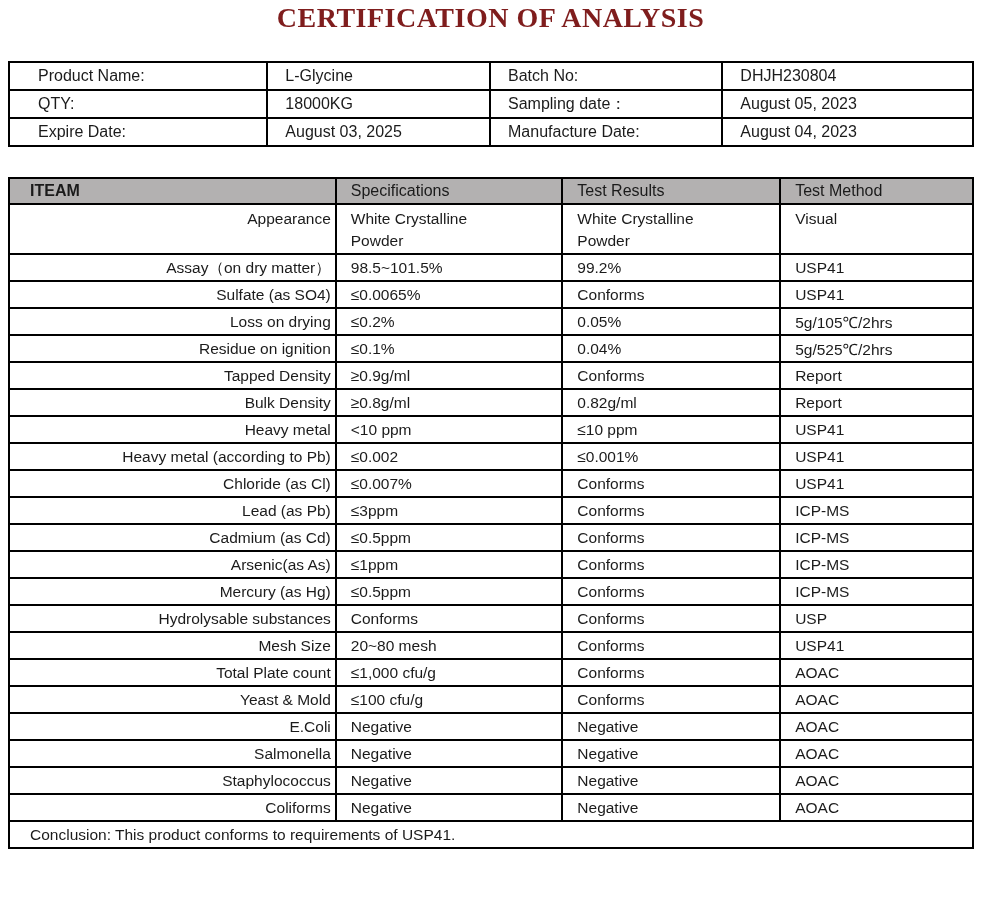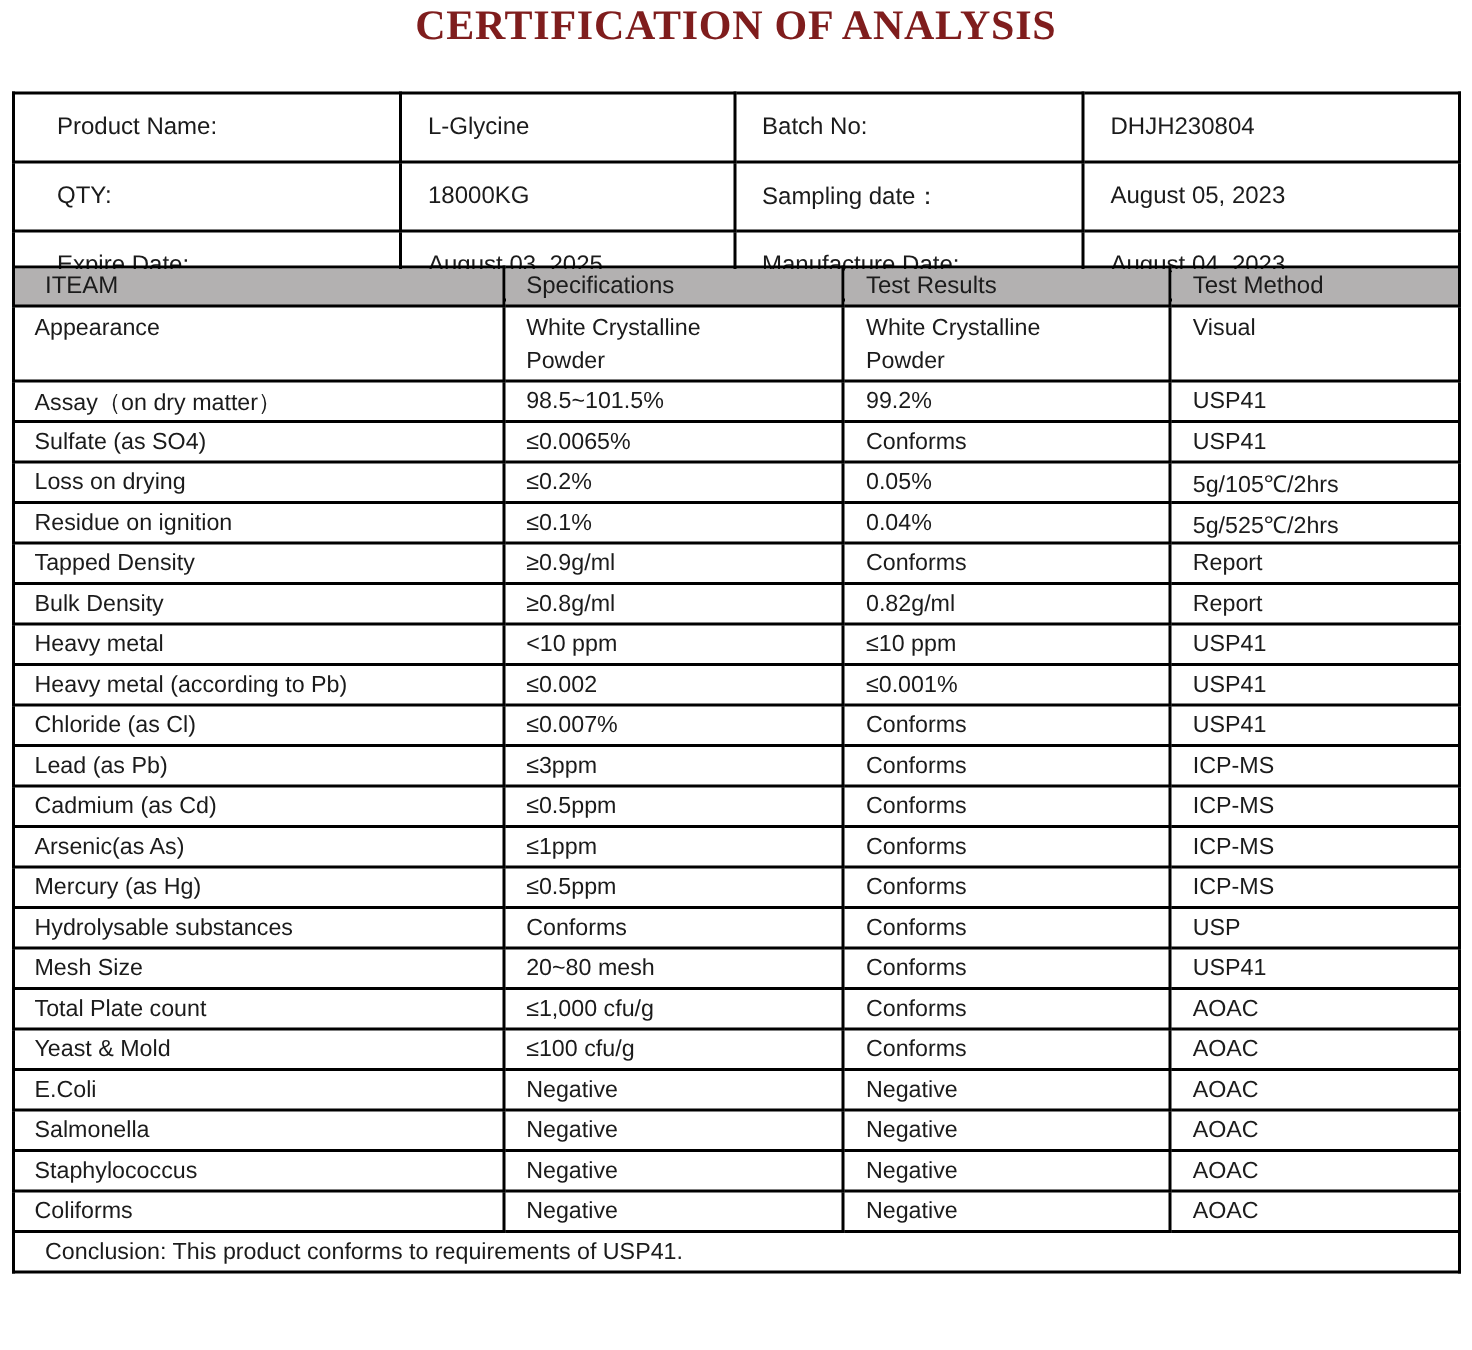--- a/index.html
+++ b/index.html
@@ -25,21 +25,21 @@
   table { border-collapse: collapse; table-layout: fixed; }
   td, th { border: 2px solid #000000; overflow: hidden; }
 
   
   .info-table {
     position: absolute;
     left: 8px; top: 61px;
     width: 966px;
   }
   .info-table td {
-    height: 46px;
+    height: 28px;
     font-size: 16px;
     padding: 1px 4px 1px 17px;
     vertical-align: middle;
     white-space: nowrap;
   }
   .info-table td.first { padding-left: 28px; }
 
   
   .main-table {
     position: absolute;
@@ -48,29 +48,29 @@
   }
   .main-table th {
     background: var(--header-bg, #b3b1b1);
     font-weight: normal;
     font-size: 16px;
     text-align: left;
     height: 26px;
     padding: 1px 4px 1px 14px;
     vertical-align: middle;
   }
-  .main-table th.c1 { padding-left: 20px; }
+  .main-table th.c1 { padding-left: 20px; font-weight: bold; }
   .main-table td {
     height: 27px;
     font-size: 15.5px;
     padding: 2px 4px 1px 14px;
     vertical-align: middle;
     white-space: nowrap;
   }
-  .main-table td.c1 { padding-left: 13px; }
+  .main-table td.c1 { padding-left: 13px; text-align: right; }
   .main-table tr.tall td {
     height: 49px;
     vertical-align: top;
     padding-top: 3px;
     white-space: normal;
     line-height: 22px;
   }
   .narrow { display: inline-block; max-width: 150px; }
   .section-row td {
     font-weight: bold;

